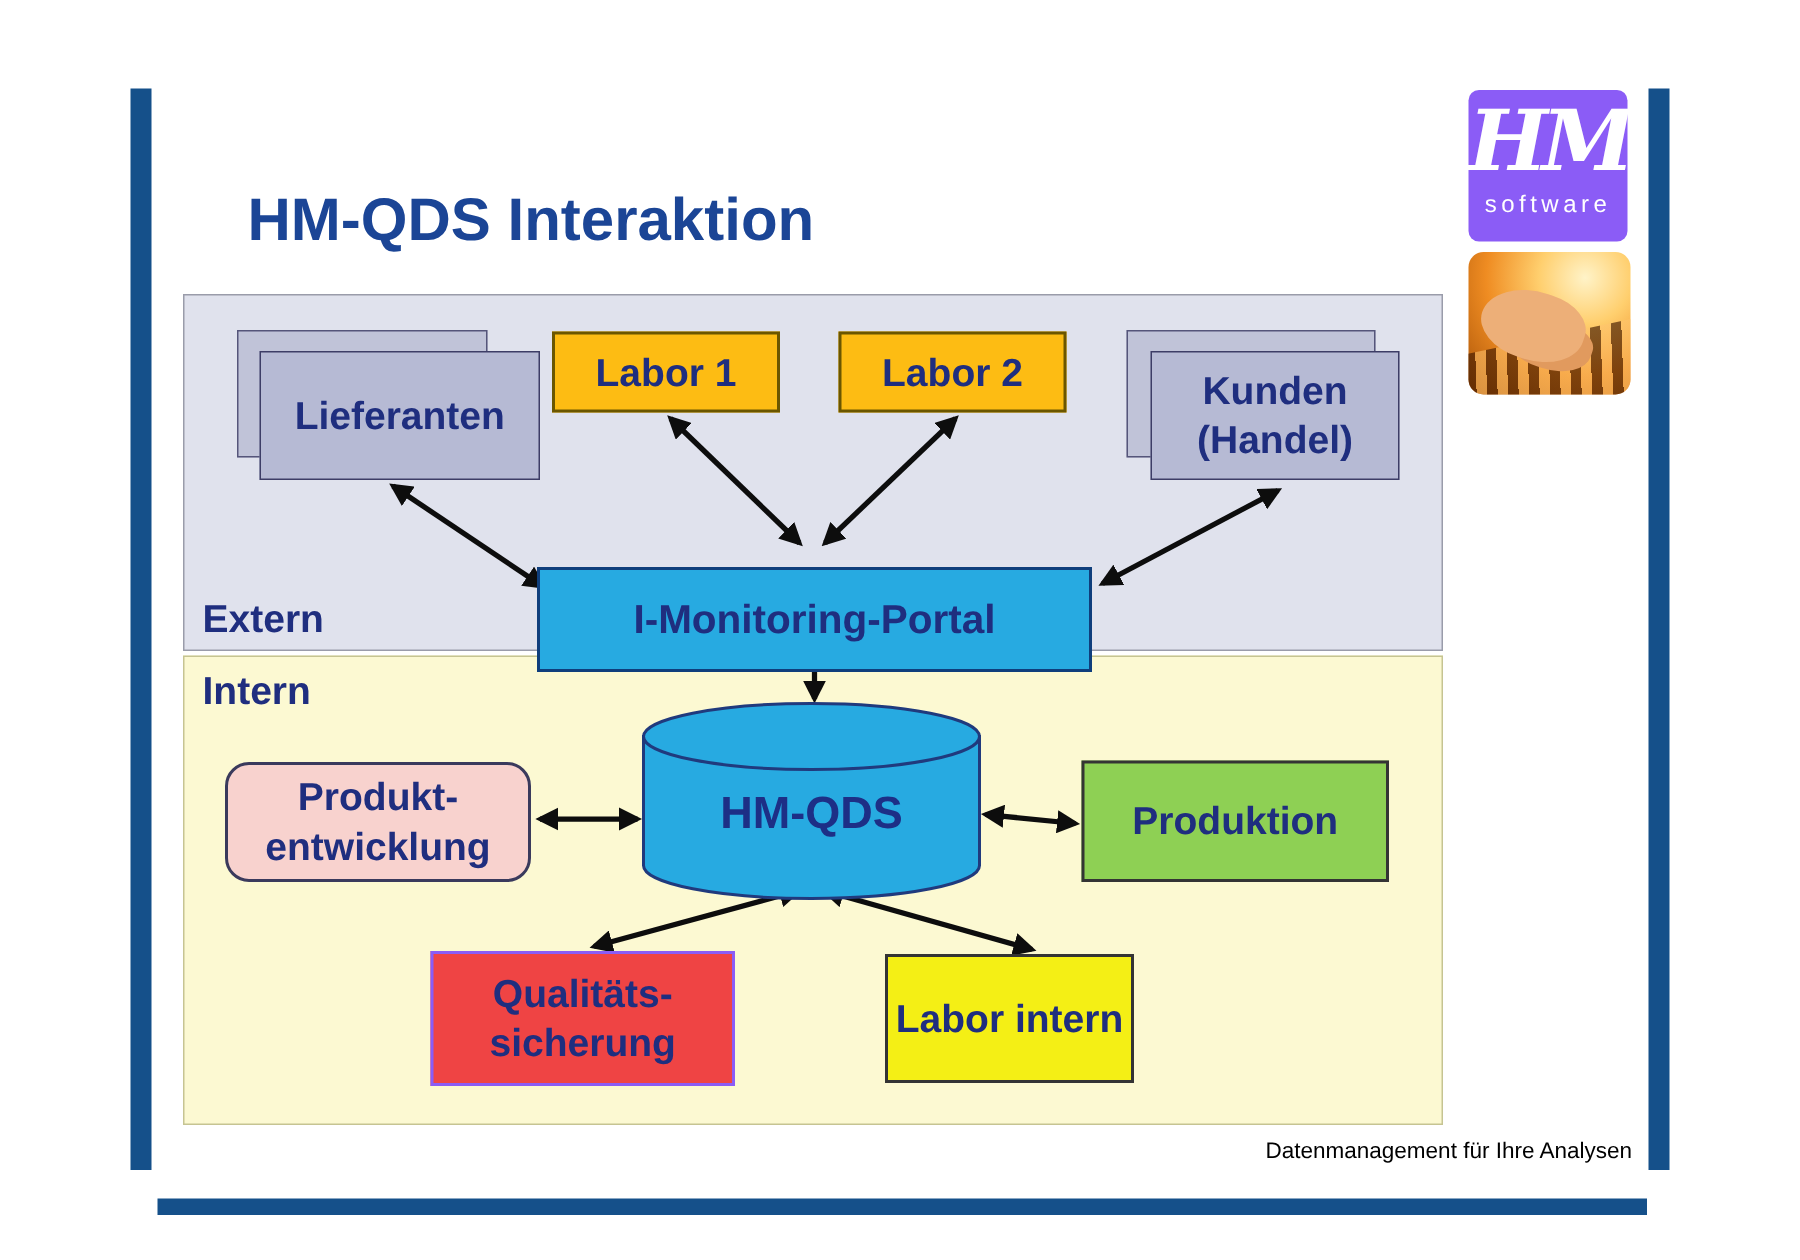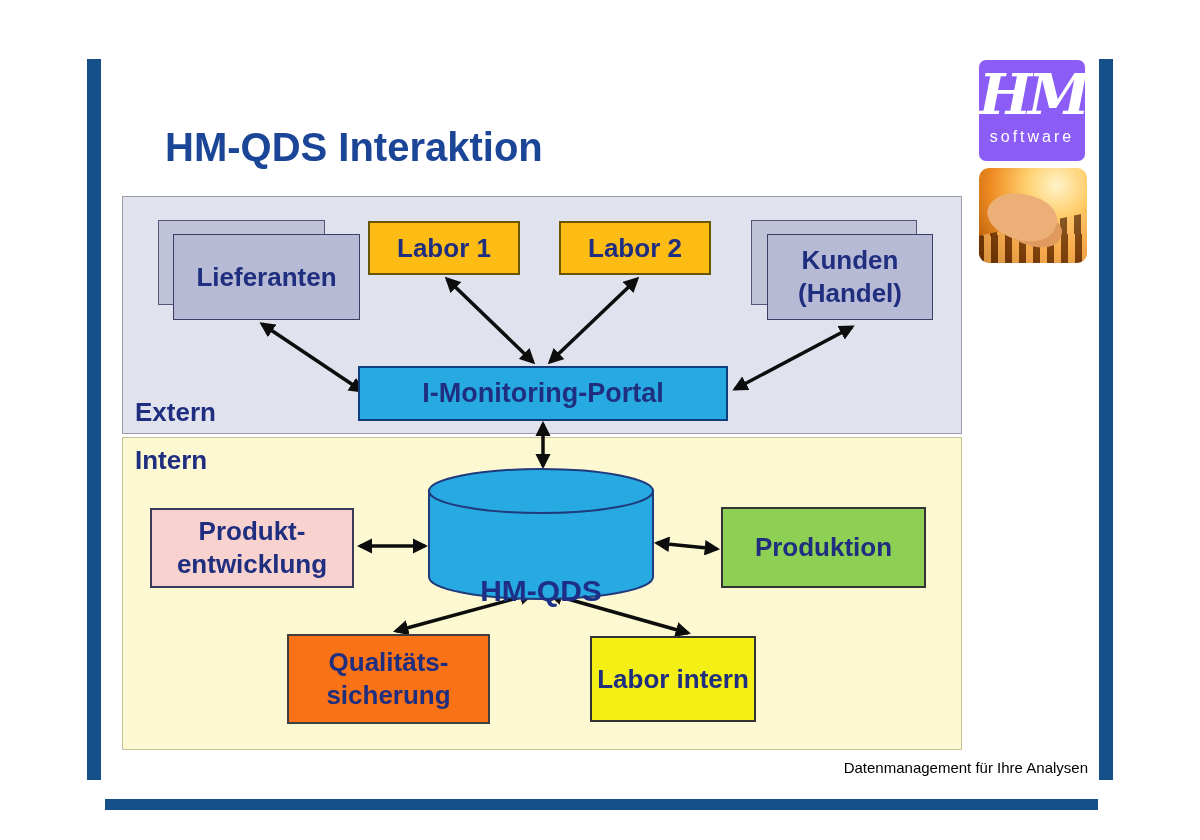--- a/index.html
+++ b/index.html
@@ -56,40 +56,40 @@
   
   .node{
     position:absolute;box-sizing:border-box;display:flex;flex-direction:column;
     align-items:center;justify-content:center;text-align:center;
     font-weight:bold;color:#1f2e7f;font-size:26px;line-height:33px;
   }
   .stackback{position:absolute;box-sizing:border-box;}
   .back-lavender{background:#c0c3d8;border:1px solid #55557a;}
   .box-lavender{background:#b6bad4;border:1.5px solid #3d3d66;}
   .box-orange{background:#fdbc13;border:2px solid #6b5600;}
-  .box-orange-dark{background:#f97316;border:2px solid #404040;}
+  .box-orange-dark{background:#ef4444;border:2px solid #8b5cf6;}
   .box-yellow{background:#f4ef15;border:2px solid #343434;}
   .box-pink{background:#f8d2ce;border:2px solid #3a3a5c;}
   .box-green{background:#8ed054;border:2px solid #343434;}
   .box-portal{background:#27aae1;border:2px solid #0f3e7c;font-size:27px;}
   
   .pos-lieferanten-back{left:158px;top:220px;width:167px;height:85px;}
   .pos-lieferanten{left:173px;top:234px;width:187px;height:86px;}
   .pos-labor1{left:368px;top:221px;width:152px;height:54px;}
   .pos-labor2{left:559px;top:221px;width:152px;height:54px;justify-content:center;}
   .pos-kunden-back{left:751px;top:220px;width:166px;height:85px;}
   .pos-kunden{left:767px;top:234px;width:166px;height:86px;}
-  .pos-portal{left:358px;top:366px;width:370px;height:55px;}
-  .pos-produktentwicklung{left:150px;top:508px;width:204px;height:80px;}
+  .pos-portal{left:358px;top:378px;width:370px;height:70px;}
+  .pos-produktentwicklung{left:150px;top:508px;width:204px;height:80px;border-radius:16px;}
   .pos-produktion{left:721px;top:507px;width:205px;height:81px;text-align:right;}
   .pos-qualitaet{left:287px;top:634px;width:203px;height:90px;}
   .pos-laborintern{left:590px;top:636px;width:166px;height:86px;}
   .hmqds-label{
     position:absolute;left:429px;top:526px;width:224px;text-align:center;
-    font-size:30px;font-weight:bold;color:#1d2f86;margin-top:48px;
+    font-size:30px;font-weight:bold;color:#1d2f86;
   }
   svg.overlay{position:absolute;left:0;top:0;pointer-events:none;}
 </style>
 </head>
 <body>
 
 <div class="slide">
 
   <div class="bar bar-left"></div>
   <div class="bar bar-right"></div>

